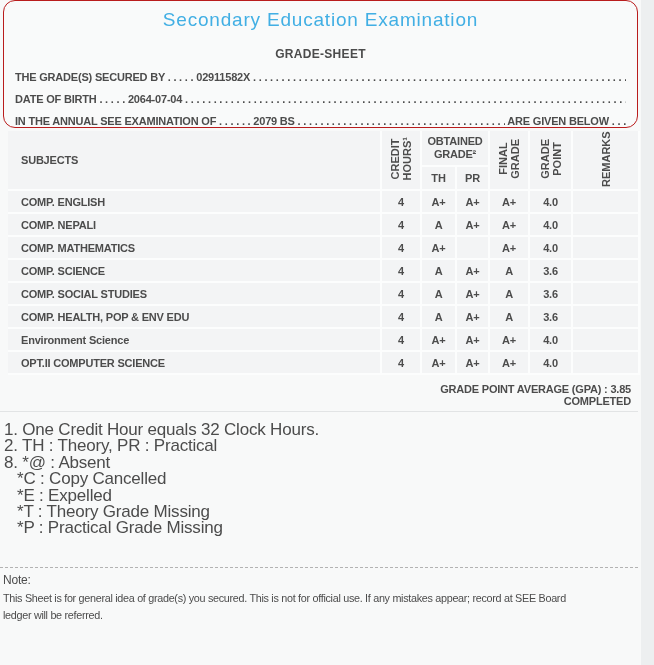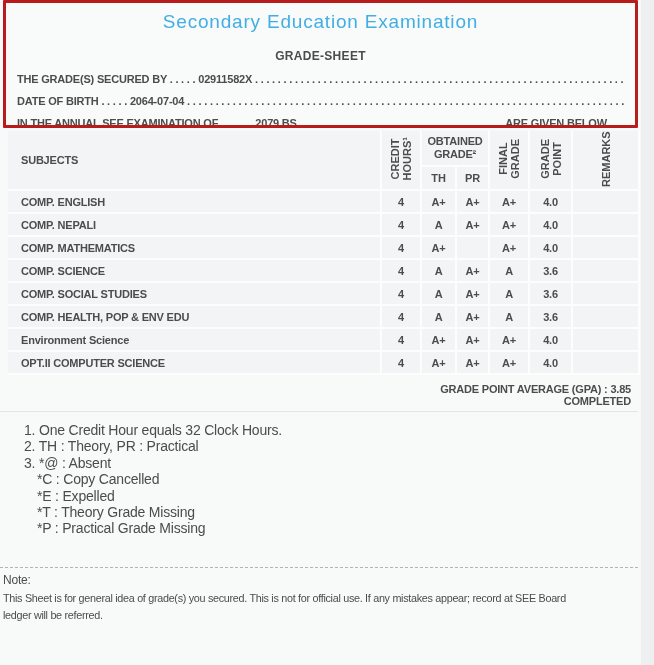--- a/index.html
+++ b/index.html
@@ -13,22 +13,22 @@
   }
   .content {
     position:absolute; left:0; top:0;
     width:641px; height:665px;
     background:#f8f9f9;
   }
   
   .header-box {
     margin-left:3px;
     width:635px; height:128px;
-    border:3px solid #b91c1c;
-    border-radius:1px;
+    border:1px solid #b91c1c;
+    border-radius:12px;
     background:#f9fafa;
     padding-top:8px;
     overflow:hidden;
   }
   .title {
     text-align:center;
     color:#42afe4;
     font-size:19px;
     letter-spacing:0.8px;
     font-weight:400;
@@ -95,22 +95,22 @@
     text-align:right; padding-right:7px;
     margin-top:8px;
     font-weight:bold; font-size:11px;
   }
   .completed-line {
     text-align:right; padding-right:7px;
     font-weight:bold; font-size:11px;
   }
   
   .footnotes {
-    margin:10px 0 0 24px;
-    font-size:14px;
+    margin:10px 0 0 4px;
+    font-size:17px;
     line-height:16.4px;
   }
   .footnotes .indent { padding-left:13px; }
   
   .note-divider {
     width:638px;
     border-top:1px dashed #b3b3b3;
     margin-top:30px;
   }
   .note-label { margin:5px 0 0 3px; font-size:12px; }
@@ -254,21 +254,21 @@
       </tbody>
     </table>
 
     <div class="gpa-line">GRADE POINT AVERAGE (GPA) : 3.85</div>
     <div class="completed-line">COMPLETED</div>
   </div>
 
   <div class="footnotes">
     <div>1. One Credit Hour equals 32 Clock Hours.</div>
     <div>2. TH : Theory, PR : Practical</div>
-    <div>3. *@ : Absent</div>
+    <div>8. *@ : Absent</div>
     <div class="indent">*C : Copy Cancelled</div>
     <div class="indent">*E : Expelled</div>
     <div class="indent">*T : Theory Grade Missing</div>
     <div class="indent">*P : Practical Grade Missing</div>
   </div>
 
   <div class="note-divider"></div>
   <div class="note-label">Note:</div>
   <div class="note-text">This Sheet is for general idea of grade(s) you secured. This is not for official use. If any mistakes appear; record at SEE Board
 ledger will be referred.</div>

